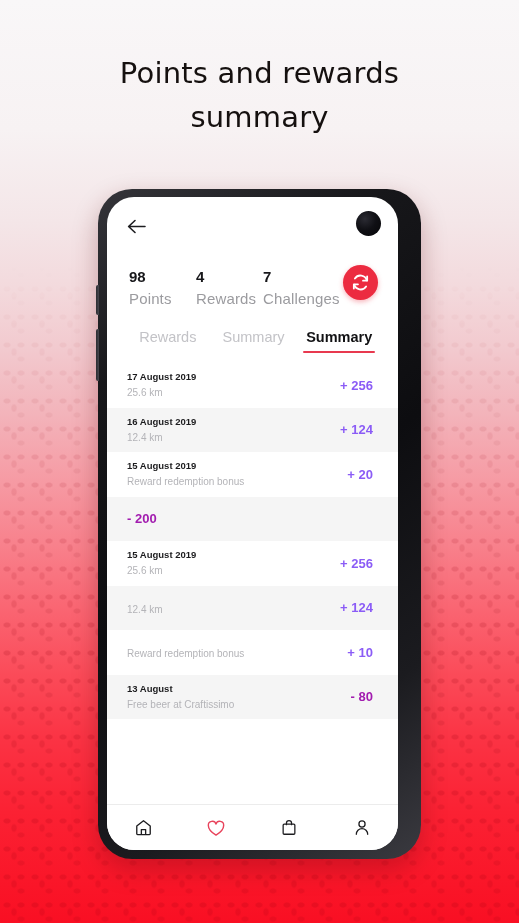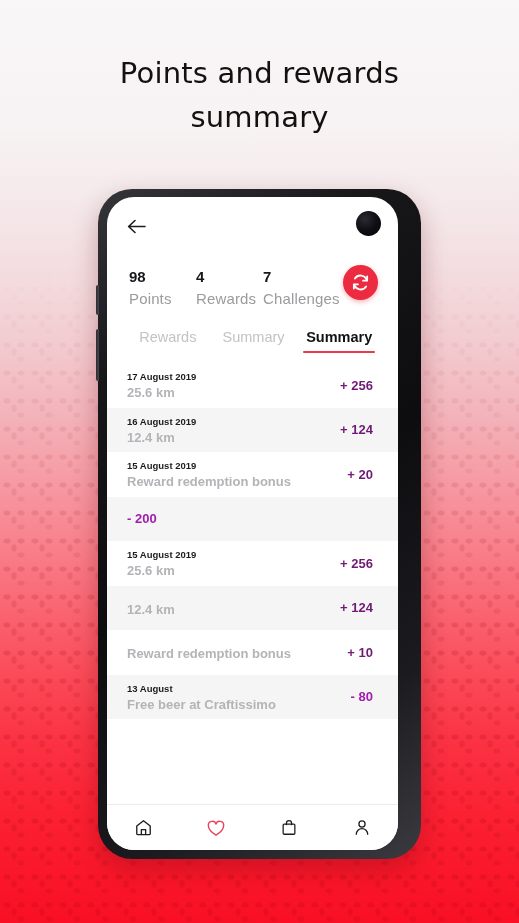--- a/index.html
+++ b/index.html
@@ -123,23 +123,23 @@
 
   
   .list { flex:1; overflow:hidden; margin-top:10px; background:#fff; }
   .row {
     height:44.5px; display:flex; align-items:center;
     padding:0 19px 0 20px;
   }
   .row.alt { background:#f5f5f5;gap:20px; }
   .row-main { flex:1; min-width:0; }
   .row-date { font-size:9.5px; font-weight:700; color:#1c1c1e; line-height:12px; }
-  .row-sub  { font-size:13px; color:#b4b4b8; line-height:12px; margin-top:4px;font-weight:bold; }
+  .row-sub  { font-size:10px; color:#b4b4b8; line-height:12px; margin-top:4px; }
   .row-amt  { font-size:13px; font-weight:700; white-space:nowrap; padding-right:6px; }
-  .row-amt.pos { color:#701a75; }
+  .row-amt.pos { color:#8b5cf6; }
   .row-amt.neg { color:#a21caf; }
 
   
   .bottomnav {
     flex:none; height:46px;
     border-top:1px solid #ececec;
     display:flex; align-items:center;
     background:#fff;
   }
   .nav-item { flex:1; display:flex; align-items:center; justify-content:center; cursor:pointer; }

